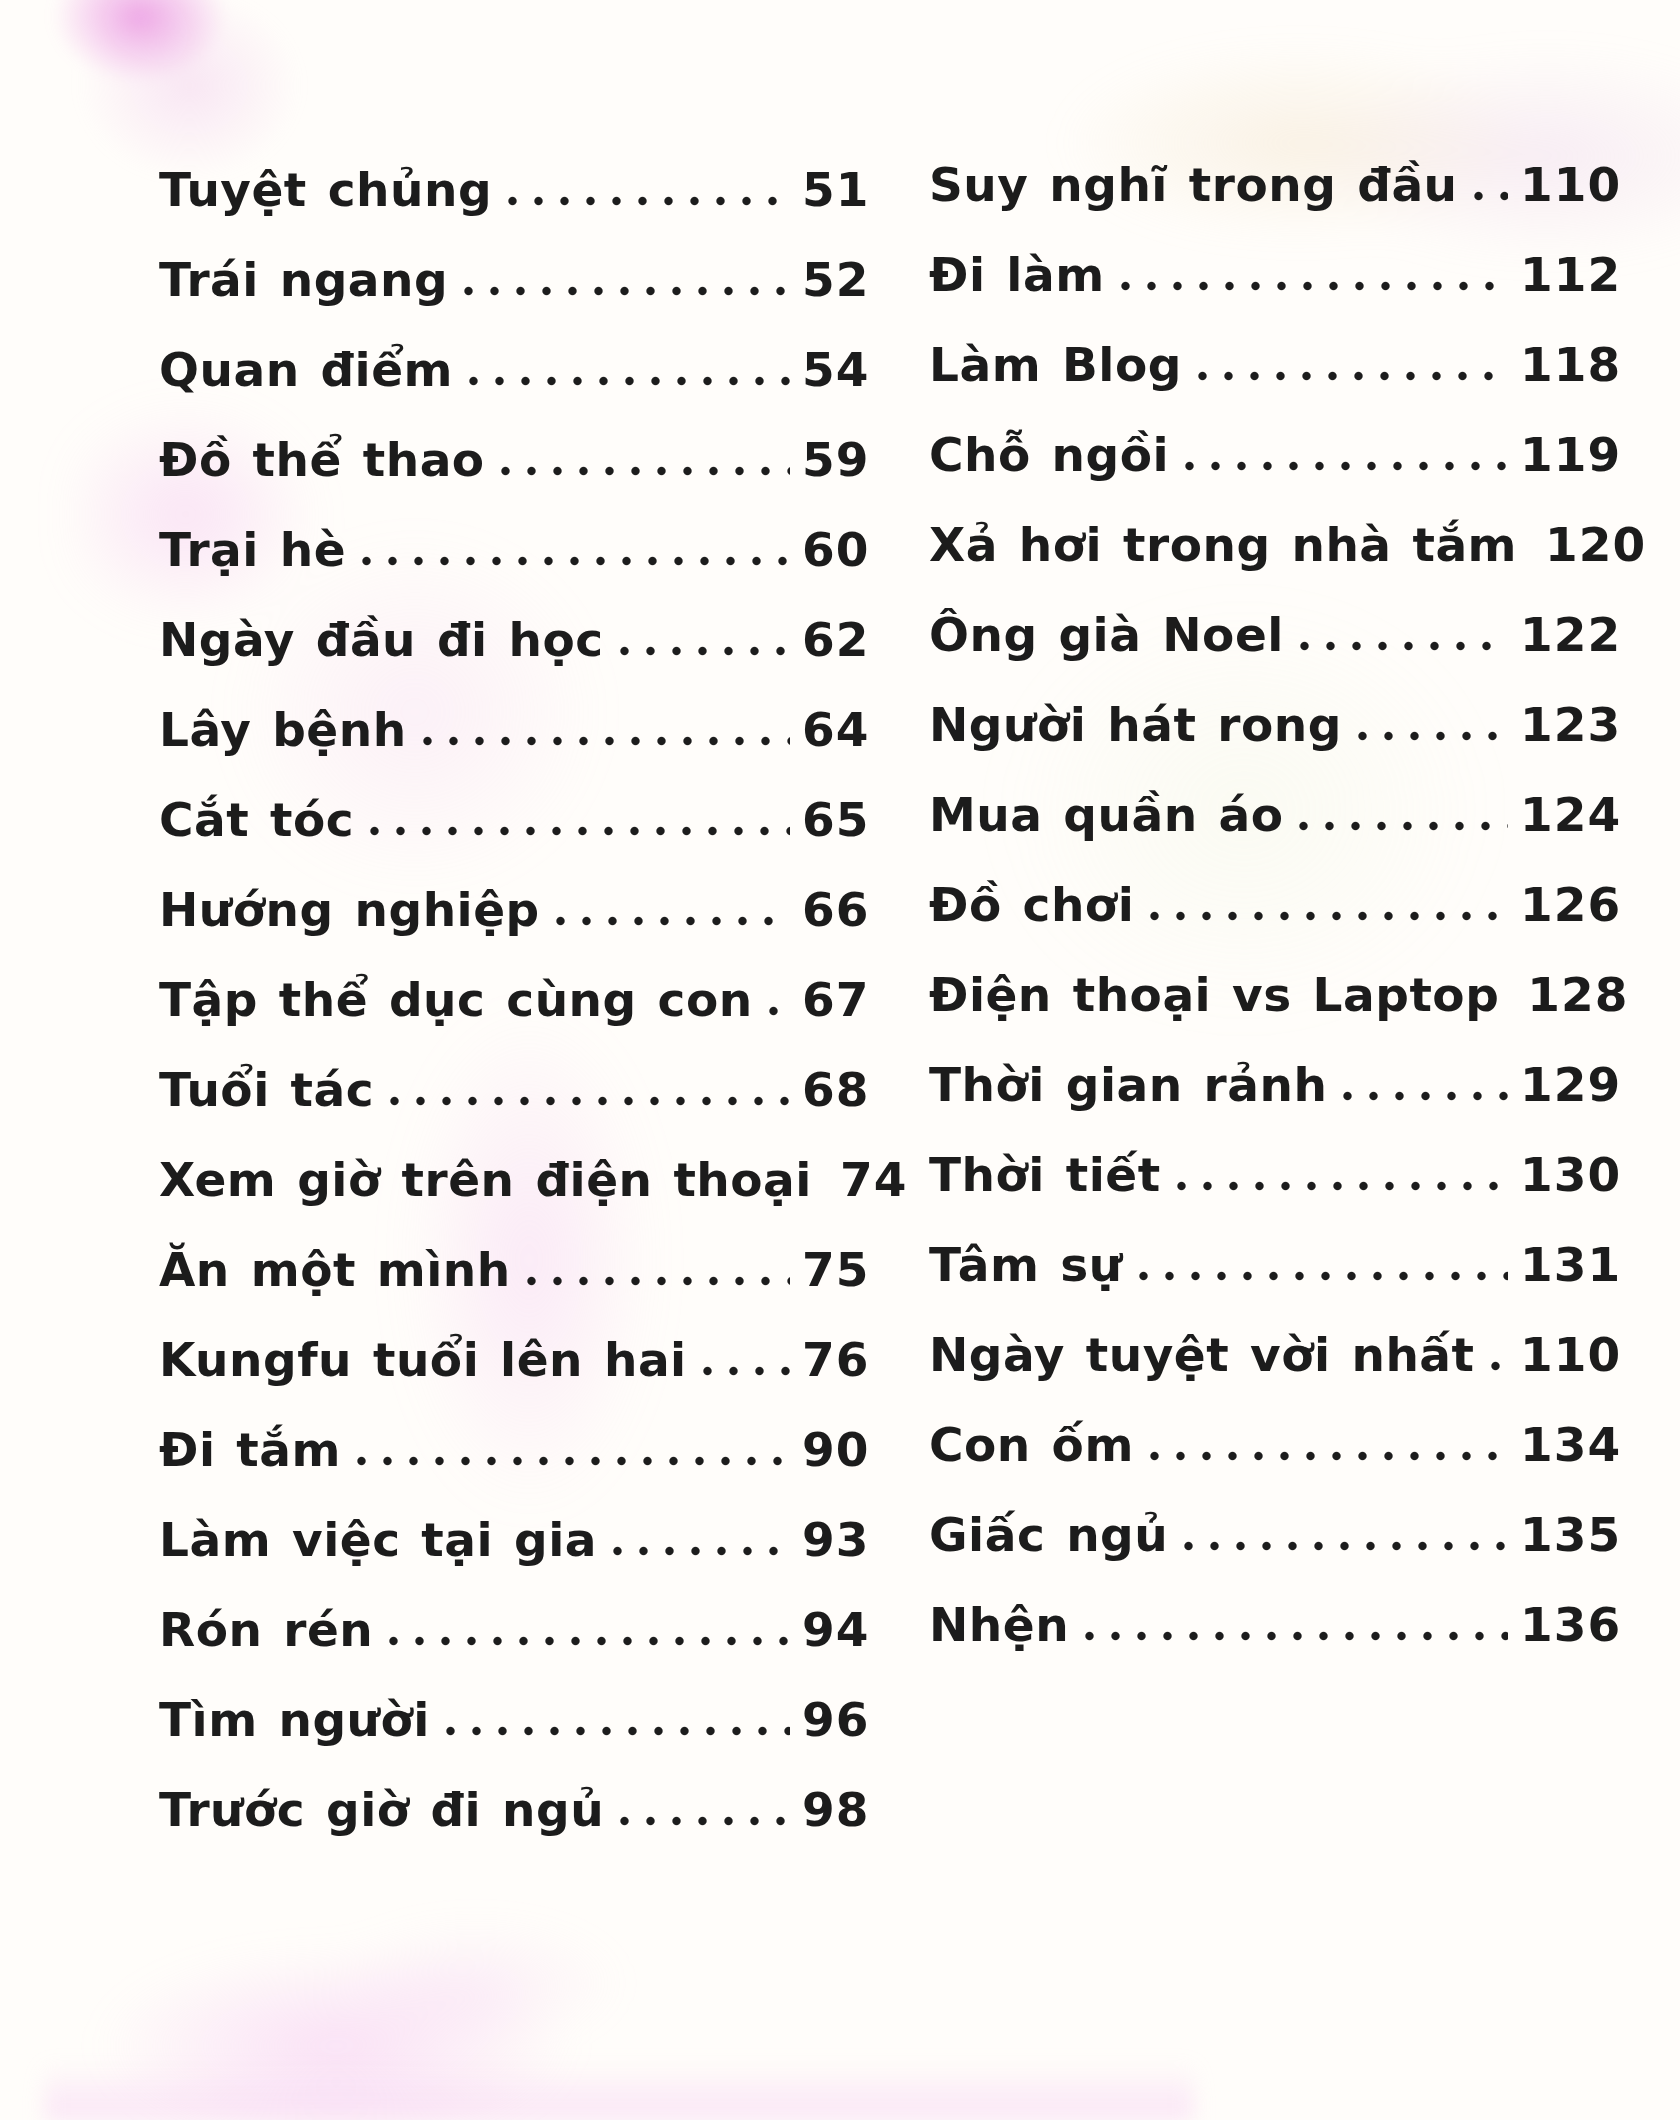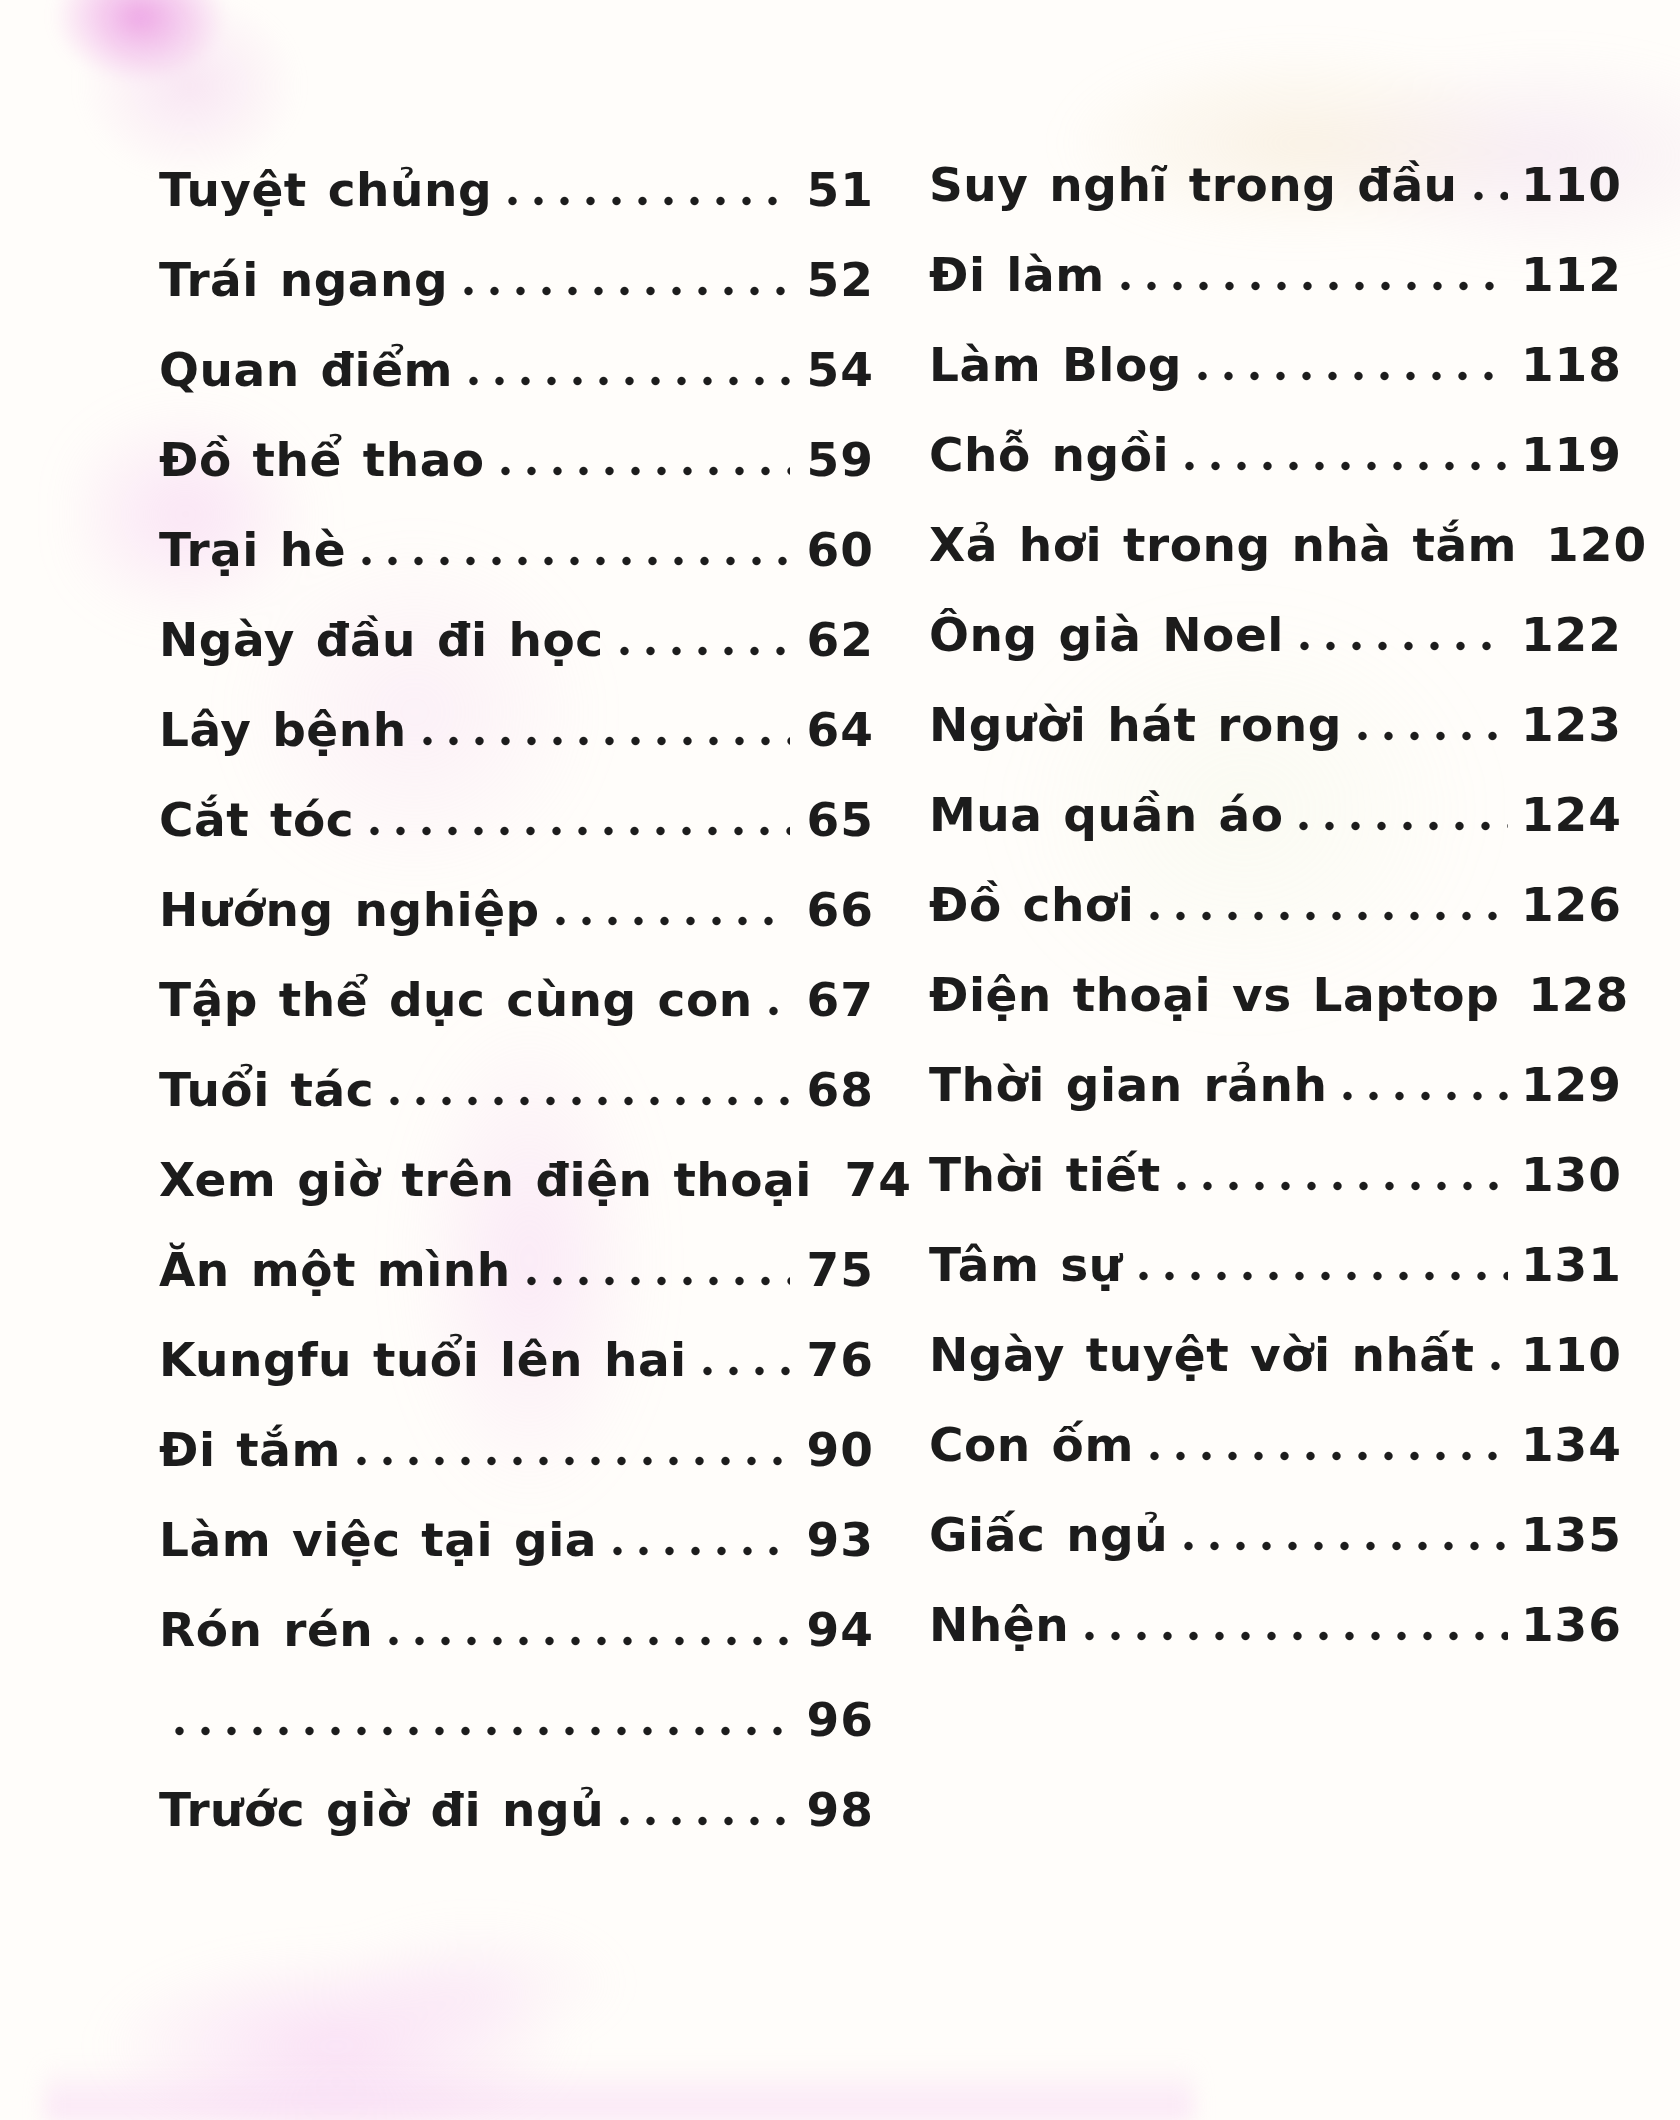--- a/index.html
+++ b/index.html
@@ -81,21 +81,20 @@
     flex: 1 1 auto;
     height: 10px;
     margin: 0 12px 0 16px;
     background-image: radial-gradient(circle at 4.5px 5px, var(--ink, #1c1c1c) 3.6px, rgba(0,0,0,0) 4.7px);
     background-size: 26px 10px;
     background-repeat: repeat-x;
     background-position: left center;
     min-width: 0;
   }
   .num {
-    text-align: right;
     letter-spacing: 1px;
   }
   .toc-col-left  .num { min-width: 72px; }
   .toc-col-right .num { min-width: 102px; }
 </style>
 </head>
 <body style="--ink: #1c1c1c; --paper: #fffdfa;">
 
 <div class="page">
   <div class="smudge smudge-top-left"></div>
@@ -186,20 +185,21 @@
         <span class="title">Làm việc tại gia</span>
         <span class="leader"></span>
         <span class="num">93</span>
       </div>
       <div class="row">
         <span class="title">Rón rén</span>
         <span class="leader"></span>
         <span class="num">94</span>
       </div>
       <div class="row">
+        <span class="title">Tìm người</span>
         <span class="leader"></span>
         <span class="num">96</span>
       </div>
       <div class="row">
         <span class="title">Trước giờ đi ngủ</span>
         <span class="leader"></span>
         <span class="num">98</span>
       </div>
     </div>
   <div class="toc-col toc-col-right" id="toc-right">

